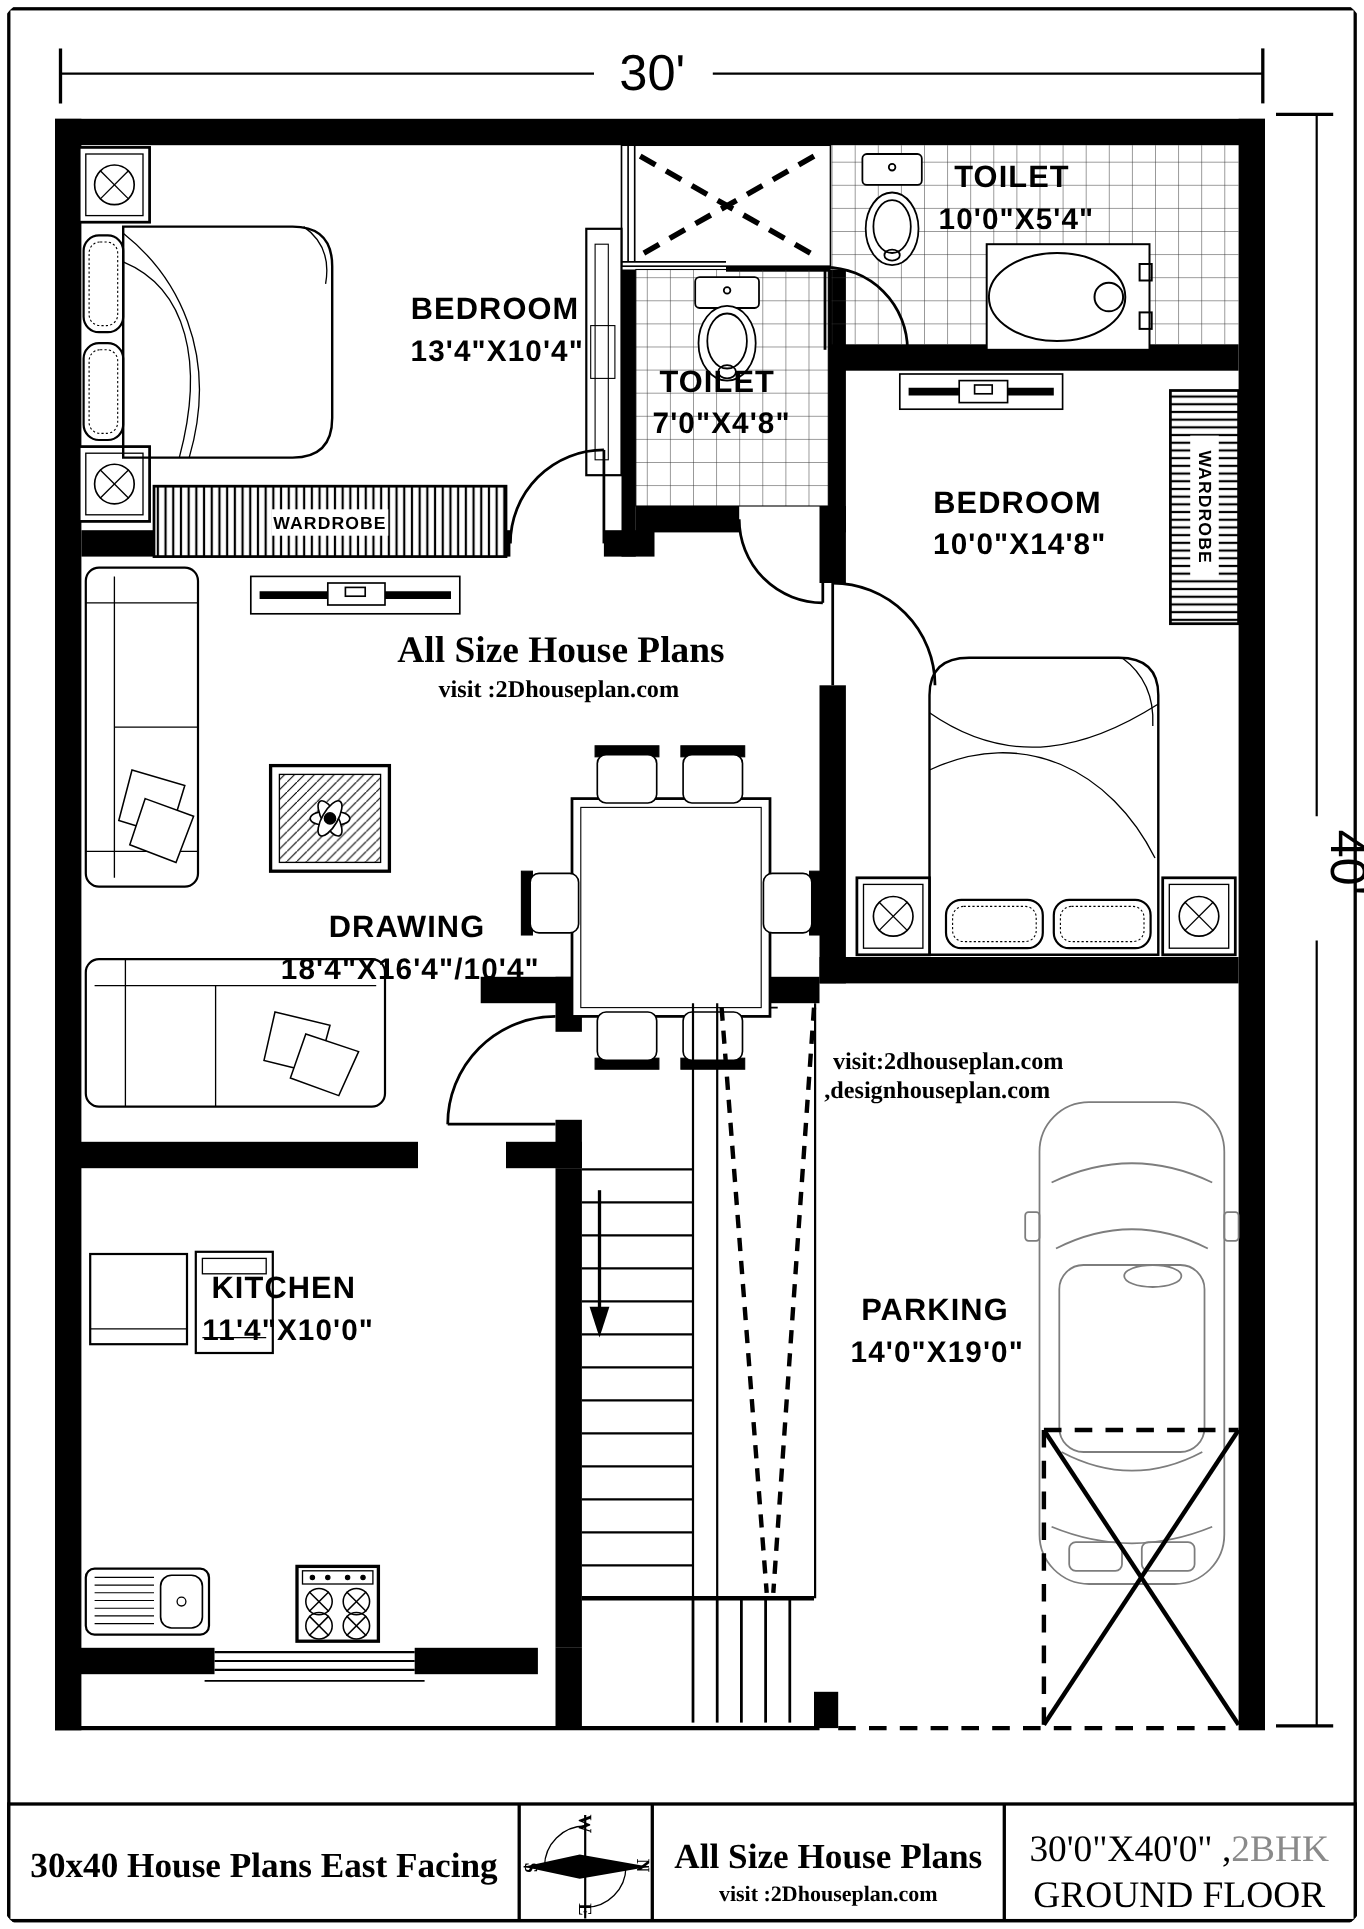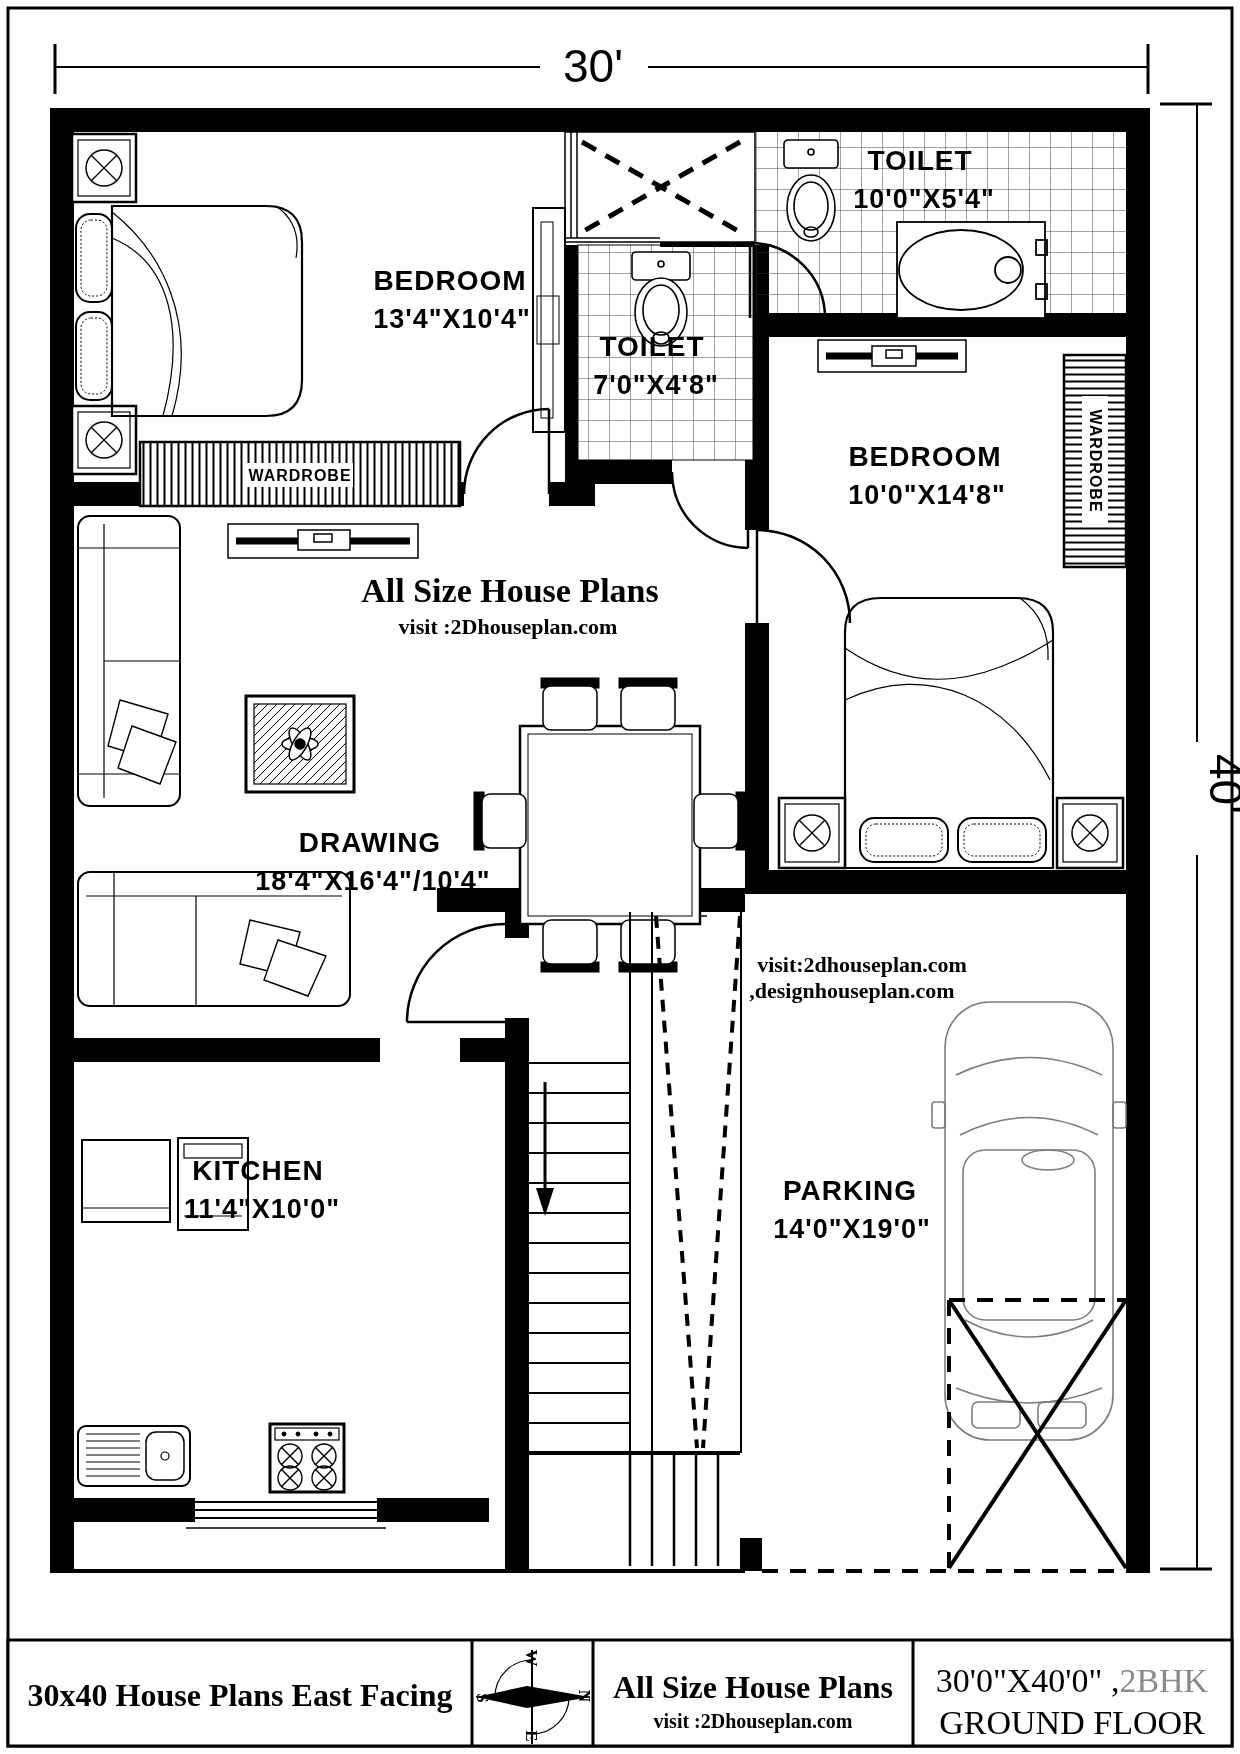--- a/index.html
+++ b/index.html
@@ -1,16 +1,16 @@
 <!DOCTYPE html>
 <html><head>
 <meta charset="utf-8">
 <style>
   html,body{margin:0;padding:0;background:#fff;}
-  .page{width:1240px;height:1754px;position:relative;background:#fff;overflow:hidden;}
+  .page{width:1240px;height:1754px;position:relative;background:#fff;overflow:hidden;border-radius:31px;}
   svg{display:block;}
   text{font-family:"Liberation Sans",sans-serif;fill:#000;}
   .roomname{font-size:28px;font-weight:700;letter-spacing:1px;}
   .roomsize{font-size:27px;font-weight:700;letter-spacing:1px;}
   .dim{font-size:46px;font-weight:400;}
   .serifb{font-family:"Liberation Serif",serif;font-weight:700;}
   .serif{font-family:"Liberation Serif",serif;font-weight:400;}
   .wrd{font-size:16px;font-weight:700;letter-spacing:1px;}
   .thin{stroke:#000;fill:none;}
 </style>

